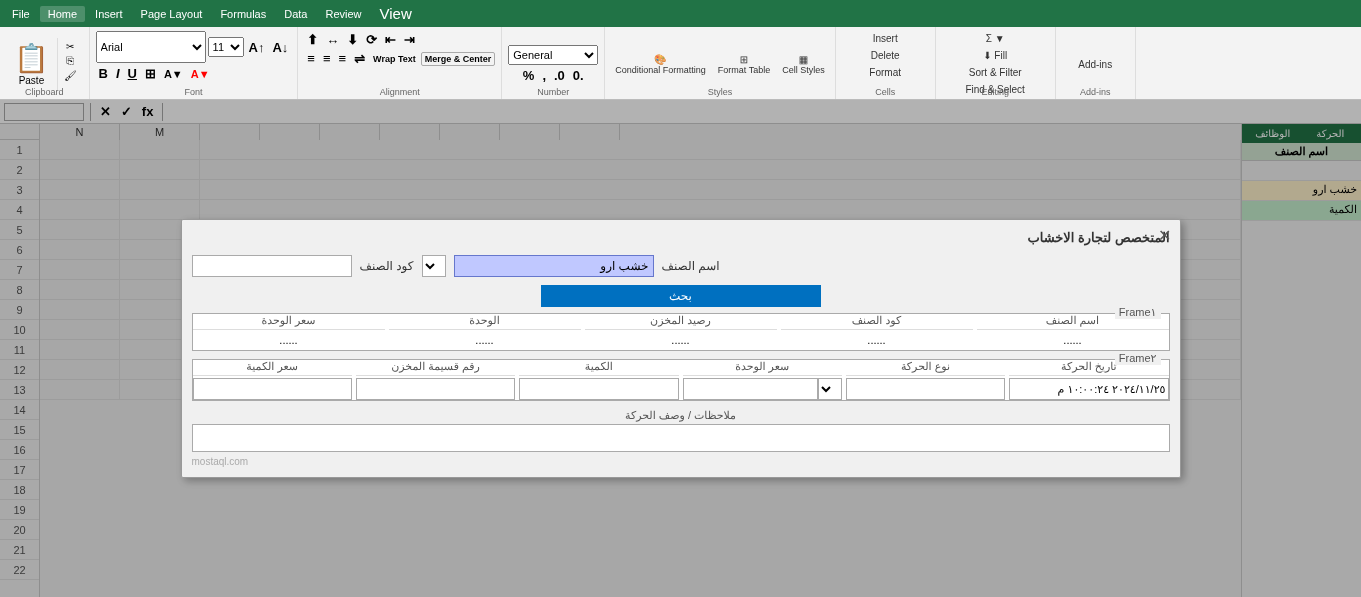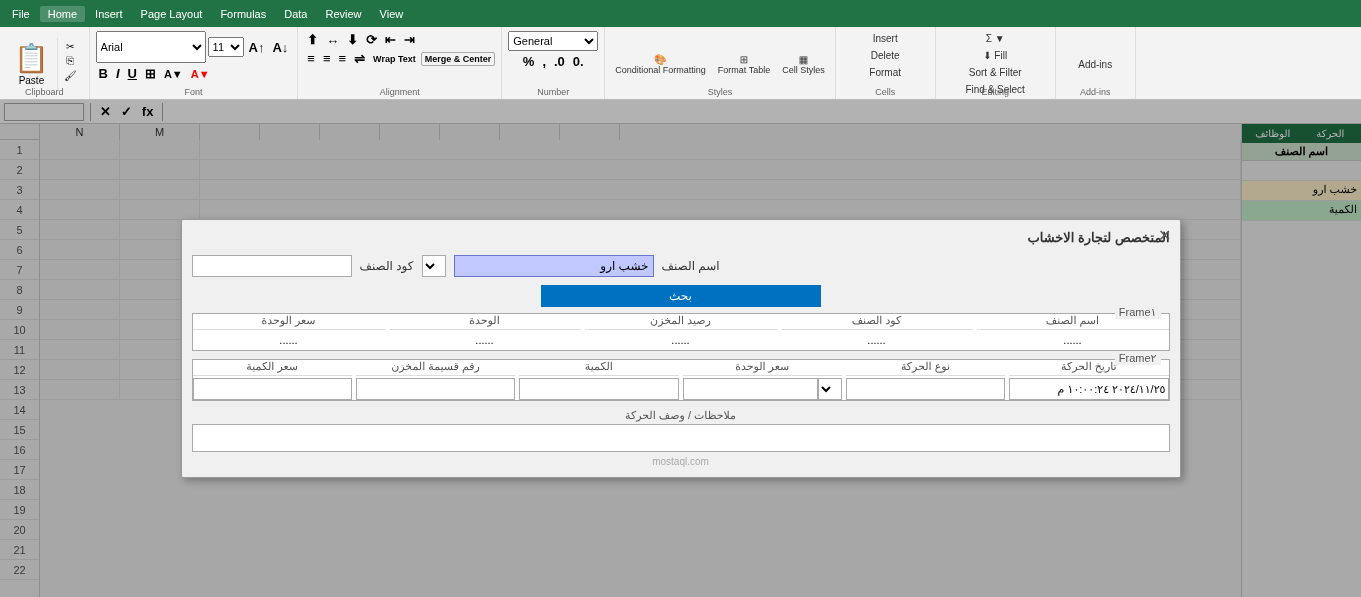--- a/index.html
+++ b/index.html
@@ -74,21 +74,21 @@
 
     
     .notes-row { margin-top: 6px; direction: rtl; }
     .notes-label { font-size: 11px; color: #555; text-align: center; margin-bottom: 2px; }
     .notes-input { width: 100%; border: 1px solid #aaa; background: white; height: 28px; font-size: 12px; padding: 0 4px; }
 
     
     .register-btn { display: block; width: 360px; margin: 10px auto 4px; background: #00cc00; border: none; padding: 8px; font-size: 14px; color: white; cursor: pointer; direction: rtl; font-weight: bold; border-radius: 2px; text-align: center; }
 
     
-    .watermark { text-align: center; font-size: 10px; color: #aaa; margin-top: 4px; }
+    .watermark { text-align: left; font-size: 10px; color: #aaa; margin-top: 4px; }
 
     
     .sheet-container { display: flex; flex-direction: column; flex: 1; }
     .row-numbers { width: 40px; background: #f3f3f3; border-right: 1px solid #ccc; }
     .row-num { height: 20px; border-bottom: 1px solid #e0e0e0; text-align: center; font-size: 11px; color: #555; line-height: 20px; }
     .grid-cells { flex: 1; }
     .grid-row { display: flex; height: 20px; }
     .grid-cell { border-right: 1px solid #e0e0e0; border-bottom: 1px solid #e0e0e0; height: 20px; font-size: 11px; padding: 0 2px; line-height: 20px; overflow: hidden; }
   </style>
 </head>
@@ -97,21 +97,21 @@
 <div class="ribbon">
 
   <div class="ribbon-top">
     <button class="btn-ribbon" style="color:white;font-size:11px;padding:2px 8px;">File</button>
     <button class="btn-ribbon" style="color:white;font-size:11px;padding:2px 8px;background:rgba(255,255,255,0.2);">Home</button>
     <button class="btn-ribbon" style="color:white;font-size:11px;padding:2px 8px;">Insert</button>
     <button class="btn-ribbon" style="color:white;font-size:11px;padding:2px 8px;">Page Layout</button>
     <button class="btn-ribbon" style="color:white;font-size:11px;padding:2px 8px;">Formulas</button>
     <button class="btn-ribbon" style="color:white;font-size:11px;padding:2px 8px;">Data</button>
     <button class="btn-ribbon" style="color:white;font-size:11px;padding:2px 8px;">Review</button>
-    <button class="btn-ribbon" style="color:white;font-size:11px;padding:2px 8px;">View</button>
+    <button class="btn-ribbon" style="color:white;font-size:15px;padding:2px 8px;">View</button>
   </div>
 
   <div class="ribbon-main">
 
     <div class="ribbon-group">
       <div class="ribbon-items">
         <div class="clipboard-group">
           <div class="paste-btn">
             <span class="paste-icon">📋</span>
             <span style="font-size:10px;">Paste</span>
@@ -166,21 +166,21 @@
           <button class="icon-btn">≡</button>
           <button class="icon-btn">⇌</button>
           <button class="icon-btn" style="font-size:9px;">Wrap Text</button>
           <button class="icon-btn" style="font-size:9px;border:1px solid #aaa;padding:1px 3px;">Merge &amp; Center</button>
         </div>
       </div>
       <span class="ribbon-group-label">Alignment</span>
     </div>
 
     <div class="ribbon-group" style="min-width:100px;">
-      <div class="ribbon-items" style="flex-direction:column;gap:2px;">
+      <div class="ribbon-items" style="flex-direction:column;gap:2px;justify-content:center;">
         <select style="width:90px;font-size:11px;height:20px;">
           <option>General</option>
         </select>
         <div style="display:flex;gap:2px;">
           <button class="icon-btn">%</button>
           <button class="icon-btn">,</button>
           <button class="icon-btn">.0</button>
           <button class="icon-btn">0.</button>
         </div>
       </div>

